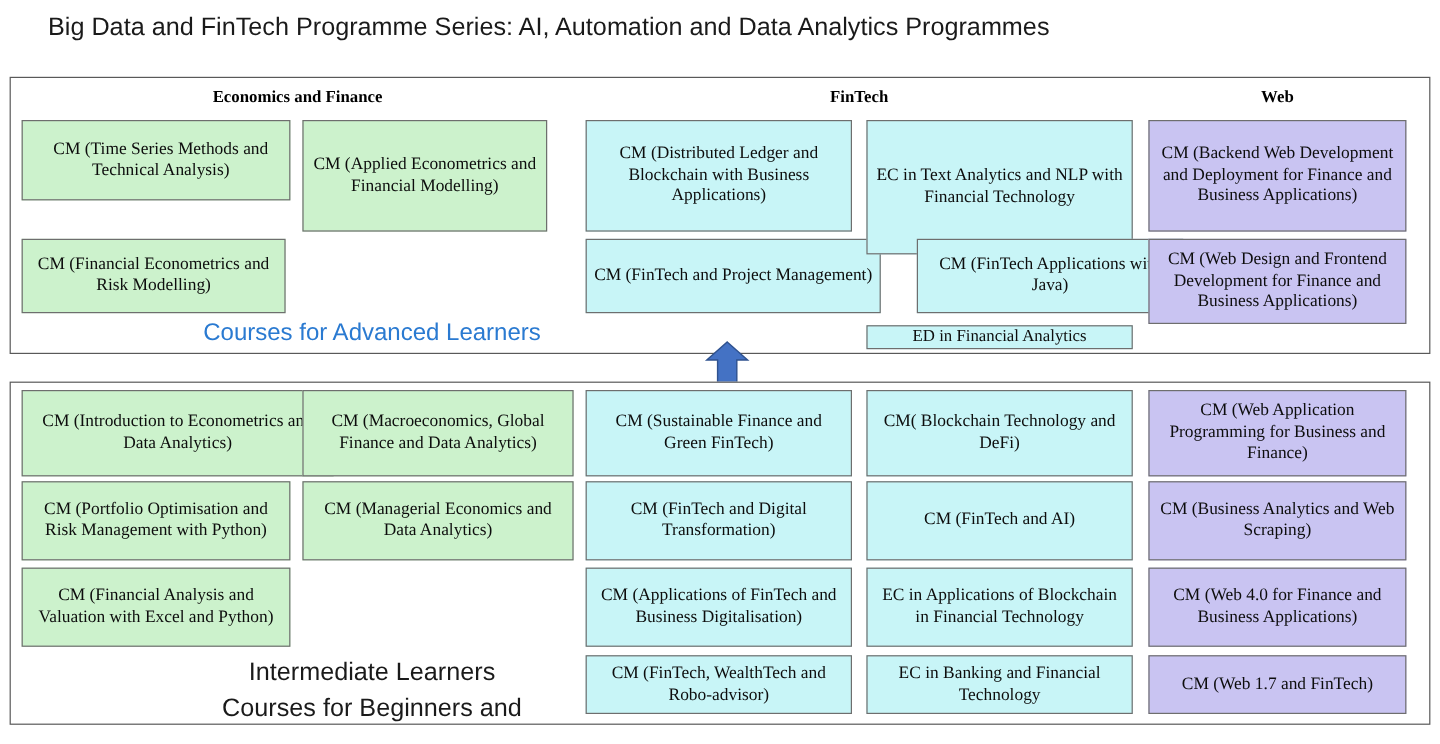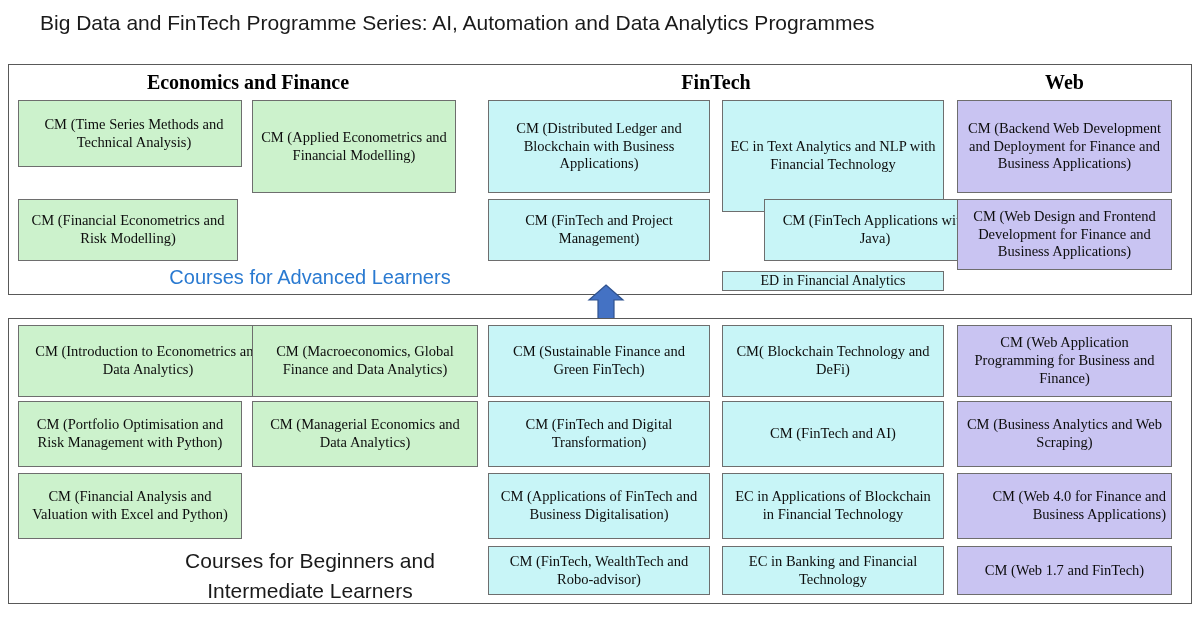--- a/index.html
+++ b/index.html
@@ -41,21 +41,21 @@
 
   
   .col-header {
     position: absolute;
     top: 68px;
     height: 28px;
     line-height: 28px;
     text-align: center;
     font-family: "Liberation Serif", serif;
     font-weight: bold;
-    font-size: 20px;
+    font-size: 14px;
     color: #000000;
   }
   #header-econ   { left: 18px;  width: 460px; }
   #header-fintech{ left: 488px; width: 456px; }
   #header-web    { left: 957px; width: 215px; }
 
   
   .box {
     position: absolute;
     box-sizing: border-box;
@@ -113,21 +113,21 @@
 <div class="col-header" id="header-econ">Economics and Finance</div>
 <div class="col-header" id="header-fintech">FinTech</div>
 <div class="col-header" id="header-web">Web</div>
 
 <div class="box green" style="left:18px;  top:100px; width:224px; height:67px;padding-left:13px;">CM (Time Series Methods and Technical Analysis)</div>
 <div class="box green" style="left:18px;  top:199px; width:220px; height:62px;">CM (Financial Econometrics and Risk Modelling)</div>
 
 <div class="box green" style="left:252px; top:100px; width:204px; height:93px;">CM (Applied Econometrics and Financial Modelling)</div>
 
 <div class="box cyan" style="left:488px; top:100px; width:222px; height:93px;">CM (Distributed Ledger and Blockchain with Business Applications)</div>
-<div class="box cyan" style="left:488px; top:199px; width:222px; height:62px;">CM (FinTech and Project Management)</div>
+<div class="box cyan" style="left:488px; top:199px; width:246px; height:62px;">CM (FinTech and Project Management)</div>
 
 <div class="box cyan" style="left:722px; top:100px; width:222px; height:112px;">EC in Text Analytics and NLP with Financial Technology</div>
 <div class="box cyan" style="left:722px; top:199px; width:222px; height:62px;margin-left:42px;">CM (FinTech Applications with Java)</div>
 <div class="box cyan thin" style="left:722px; top:271px; width:222px; height:20px; font-size:14px;">ED in Financial Analytics</div>
 
 <div class="box purple" style="left:957px; top:100px; width:215px; height:93px;">CM (Backend Web Development and Deployment for Finance and Business Applications)</div>
 <div class="box purple" style="left:957px; top:199px; width:215px; height:71px;">CM (Web Design and Frontend Development for Finance and Business Applications)</div>
 
 <div class="caption" id="caption-advanced">Courses for Advanced Learners</div>
 
@@ -149,19 +149,19 @@
 <div class="box cyan" style="left:488px; top:473px; width:222px; height:66px;">CM (Applications of FinTech and Business Digitalisation)</div>
 <div class="box cyan" style="left:488px; top:546px; width:222px; height:49px;">CM (FinTech, WealthTech and Robo-advisor)</div>
 
 <div class="box cyan" style="left:722px; top:325px; width:222px; height:72px;">CM( Blockchain Technology and DeFi)</div>
 <div class="box cyan" style="left:722px; top:401px; width:222px; height:66px;">CM (FinTech and AI)</div>
 <div class="box cyan" style="left:722px; top:473px; width:222px; height:66px;">EC in Applications of Blockchain in Financial Technology</div>
 <div class="box cyan" style="left:722px; top:546px; width:222px; height:49px;">EC in Banking and Financial Technology</div>
 
 <div class="box purple" style="left:957px; top:325px; width:215px; height:72px;">CM (Web Application Programming for Business and Finance)</div>
 <div class="box purple" style="left:957px; top:401px; width:215px; height:66px;">CM (Business Analytics and Web Scraping)</div>
-<div class="box purple" style="left:957px; top:473px; width:215px; height:66px;text-align:right;">CM (Web 4.0 for Finance and Business Applications)</div>
+<div class="box purple" style="left:957px; top:473px; width:215px; height:66px;">CM (Web 4.0 for Finance and Business Applications)</div>
 <div class="box purple" style="left:957px; top:546px; width:215px; height:49px;">CM (Web 1.7 and FinTech)</div>
 
 <div class="caption" id="caption-beginner">
+  <div>Intermediate Learners</div>
   <div>Courses for Beginners and</div>
-  <div>Intermediate Learners</div>
 </div>
 
 </body></html>

